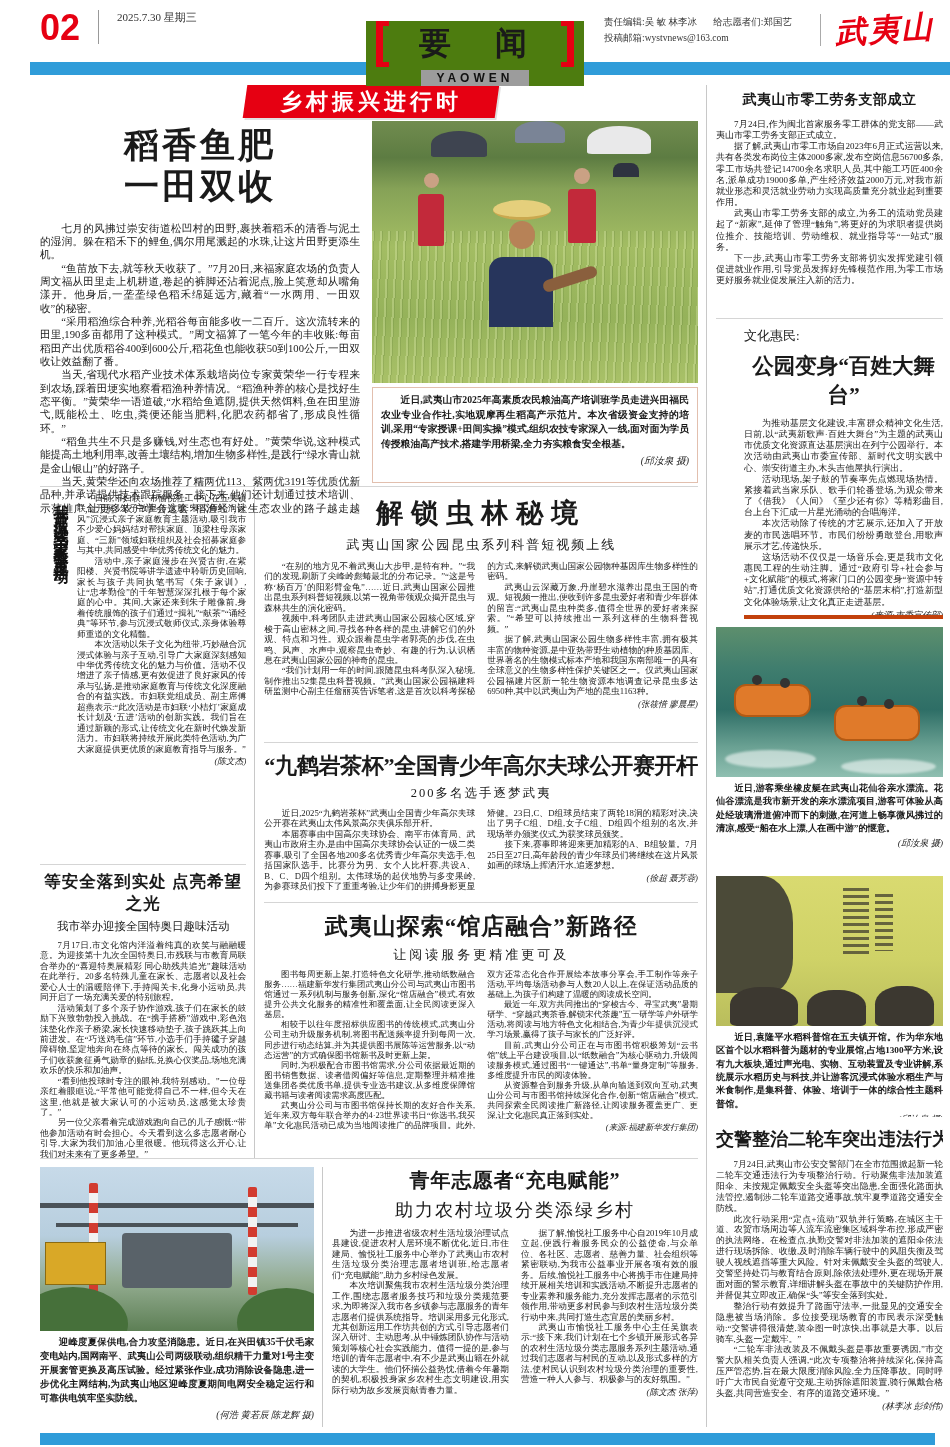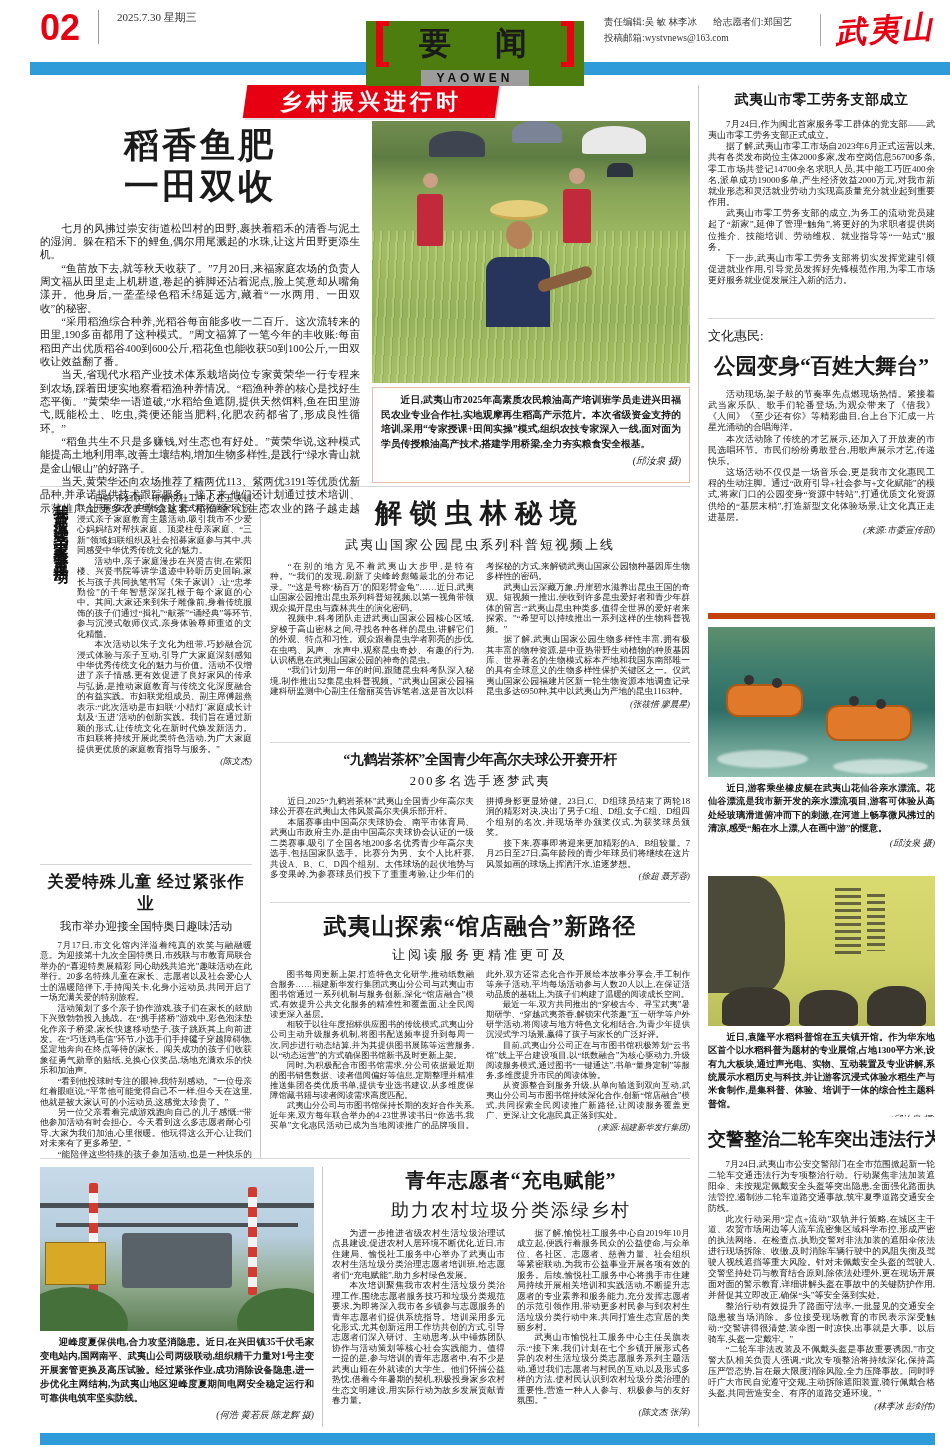--- a/index.html
+++ b/index.html
@@ -85,38 +85,38 @@
   .qinzi-body { flex:1; overflow:hidden; }
   .teshu { flex:1; padding-top:6px; overflow:hidden; }
   .teshu-title { font-size:16.5px; font-weight:bold; text-align:center; letter-spacing:1px; }
   .teshu-sub { font-size:11.5px; text-align:center; margin:4px 0 6px; }
   .teshu-body { overflow:hidden; }
 
   .insects { height:250px; border-bottom:1px solid #d5d5d5; overflow:hidden; }
   .insects-title { text-align:center; font-size:27px; font-weight:bold; letter-spacing:8px; margin-top:2px; }
   .insects-sub { text-align:center; font-size:13px; letter-spacing:2px; margin:5px 0 7px; }
   .golf { height:160px; border-bottom:1px solid #d5d5d5; overflow:hidden; padding-top:8px; }
-  .golf-title { text-align:center; font-size:14px; font-weight:bold; white-space:nowrap; letter-spacing:-0.3px; }
+  .golf-title { text-align:center; font-size:22px; font-weight:bold; white-space:nowrap; letter-spacing:-0.3px; }
   .golf-sub { text-align:center; font-size:12.5px; letter-spacing:2px; margin:4px 0 6px; }
   .bookstore { flex:1; overflow:hidden; padding-top:8px; }
   .book-title { text-align:center; font-size:23px; font-weight:bold; letter-spacing:1px; }
   .book-sub { text-align:center; font-size:13px; letter-spacing:3px; margin:4px 0 6px; }
 
   
   .powerblock { width:274px; }
   .photo-power { height:164px; background:#b9cfdf; }
   .powercap { margin-top:4px; height:96px; overflow:hidden; }
   .volunteers { flex:1; border-left:1px solid #c8c8c8; margin-left:8px; padding-left:9px; overflow:hidden; }
   .vol-title { text-align:center; font-size:20px; font-weight:bold; letter-spacing:1px; }
   .vol-sub { text-align:center; font-size:18px; letter-spacing:2px; margin:4px 0 6px; }
 
   
   .linggong { height:234px; border-bottom:1px solid #d5d5d5; overflow:hidden; }
   .lg-title { text-align:center; font-size:14px; font-weight:bold; margin:6px 0 10px; letter-spacing:0.5px; }
-  .park { height:300px; border-bottom:6px solid #c2410c; overflow:hidden; padding-top:8px; }
+  .park { height:300px; border-bottom:4px solid #c2410c; overflow:hidden; padding-top:8px;margin-left:28px; }
   .park-kicker { font-size:13px; }
   .park-title { text-align:center; font-size:21.5px; font-weight:bold; margin:6px 0 9px; }
   .rphoto { height:150px; margin-top:8px; }
   .rcap { margin-top:5px; height:86px; overflow:hidden; }
   .rcap .cap { font-size:9.2px; line-height:1.45; }
   .traffic { flex:1; overflow:hidden; padding-top:6px; }
   .traffic-title { text-align:center; font-size:18px; font-weight:bold; white-space:nowrap; margin:4px 0 8px; }
 
   .bottom-bar { height:12px; background:#2f9cd9; margin-top:6px; }
 
@@ -231,21 +231,21 @@
             <div class="qinzi">
               <div class="vtitle">我市开展沉浸式亲子家庭教育主题活动</div>
               <div class="qinzi-body jt b9">
                 <p>日前,市妇联、市愉悦社工中心在五夫镇联合开展“朱子故里传文脉 宋式师礼润家风”沉浸式亲子家庭教育主题活动,吸引我市不少爱心妈妈结对帮扶家庭、顶梁柱母亲家庭、“三新”领域妇联组织及社会招募家庭参与其中,共同感受中华优秀传统文化的魅力。</p>
                 <p>活动中,亲子家庭漫步在兴贤古街,在紫阳楼、兴贤书院等讲学遗迹中聆听历史回响,家长与孩子共同执笔书写《朱子家训》,让“忠孝勤俭”的千年智慧深深扎根于每个家庭的心中。其间,大家还来到朱子雕像前,身着传统服饰的孩子们通过“揖礼”“献茶”“诵经典”等环节,参与沉浸式敬师仪式,亲身体验尊师重道的文化精髓。</p>
                 <p>本次活动以朱子文化为纽带,巧妙融合沉浸式体验与亲子互动,引导广大家庭深刻感知中华优秀传统文化的魅力与价值。活动不仅增进了亲子情感,更有效促进了良好家风的传承与弘扬,是推动家庭教育与传统文化深度融合的有益实践。市妇联党组成员、副主席傅超燕表示:“此次活动是市妇联‘小桔灯’家庭成长计划及‘五进’活动的创新实践。我们旨在通过新颖的形式,让传统文化在新时代焕发新活力。市妇联将持续开展此类特色活动,为广大家庭提供更优质的家庭教育指导与服务。”</p>
                 <span class="sig">(陈文杰)</span>
               </div>
             </div>
             <div class="teshu">
-              <div class="teshu-title">关爱特殊儿童 经过紧张作业</div>
+              <div class="teshu-title">等安全落到实处 点亮希望之光</div>
               <div class="teshu-sub">我市举办迎接全国特奥日趣味活动</div>
               <div class="teshu-body jt b9">
                 <p>7月17日,市文化馆内洋溢着纯真的欢笑与融融暖意。为迎接第十九次全国特奥日,市残联与市教育局联合举办的“喜迎特奥展精彩 同心助残共追光”趣味活动在此举行。20多名特殊儿童在家长、志愿者以及社会爱心人士的温暖陪伴下,手持闯关卡,化身小运动员,共同开启了一场充满关爱的特别旅程。</p>
                 <p>活动策划了多个亲子协作游戏,孩子们在家长的鼓励下兴致勃勃投入挑战。在“携手搭桥”游戏中,彩色泡沫垫化作亲子桥梁,家长快速移动垫子,孩子跳跃其上向前进发。在“巧送鸡毛信”环节,小选手们手持毽子穿越障碍物,坚定地奔向在终点等待的家长。闯关成功的孩子们收获象征勇气勋章的贴纸,兑换心仪奖品,场地充满欢乐的快乐和加油声。</p>
                 <p>“看到他投球时专注的眼神,我特别感动。”一位母亲红着眼眶说,“平常他可能觉得自己不一样,但今天在这里,他就是被大家认可的小运动员,这感觉太珍贵了。”</p>
                 <p>另一位父亲看着完成游戏跑向自己的儿子感慨:“带他参加活动有时会担心。今天看到这么多志愿者耐心引导,大家为我们加油,心里很暖。他玩得这么开心,让我们对未来有了更多希望。”</p>
                 <p>“能陪伴这些特殊的孩子参加活动,也是一种快乐的体验。看着他们的进步,我们也非常有成就感。”志愿者毛曼婷说。</p>
 
               </div>
             </div>
@@ -333,20 +333,21 @@
             <p>武夷山市零工劳务支部的成立,为务工的流动党员建起了“新家”,延伸了管理“触角”,将更好的为求职者提供岗位推介、技能培训、劳动维权、就业指导等“一站式”服务。</p>
             <p>下一步,武夷山市零工劳务支部将切实发挥党建引领促进就业作用,引导党员发挥好先锋模范作用,为零工市场更好服务就业促发展注入新的活力。</p>
 
           </div>
         </div>
 
         <div class="park">
           <div class="park-kicker">文化惠民:</div>
           <div class="park-title">公园变身“百姓大舞台”</div>
           <div class="jt b9r">
+            <p>为推动基层文化建设,丰富群众精神文化生活,日前,以“武夷新歌声·百姓大舞台”为主题的武夷山市优质文化资源直达基层演出在列宁公园举行。本次活动由武夷山市委宣传部、新时代文明实践中心、崇安街道主办,木头吉他屋执行演出。</p>
             <p>活动现场,架子鼓的节奏率先点燃现场热情。紧接着武当家乐队、歌手们轮番登场,为观众带来了《借我》《人间》《至少还有你》等精彩曲目,台上台下汇成一片星光涌动的合唱海洋。</p>
             <p>本次活动除了传统的才艺展示,还加入了开放麦的市民选唱环节。市民们纷纷勇敢登台,用歌声展示才艺,传递快乐。</p>
             <p>这场活动不仅仅是一场音乐会,更是我市文化惠民工程的生动注脚。通过“政府引导+社会参与+文化赋能”的模式,将家门口的公园变身“资源中转站”,打通优质文化资源供给的“基层末梢”,打造新型文化体验场景,让文化真正走进基层。</p>
             <span class="sig">(来源:市委宣传部)</span>
           </div>
         </div>
 
         <div class="photo rphoto photo-raft">
           <div class="abs raft" style="left:8%;top:38%;width:34%;height:22%;"></div>
           <div class="abs raft" style="left:52%;top:52%;width:38%;height:24%;"></div>

